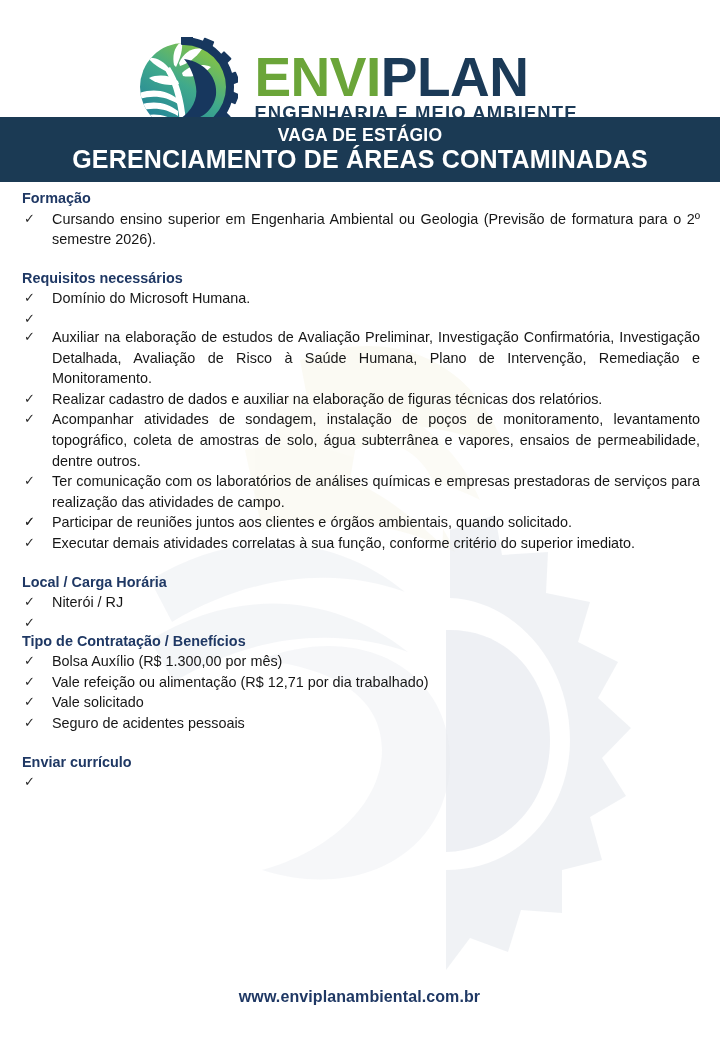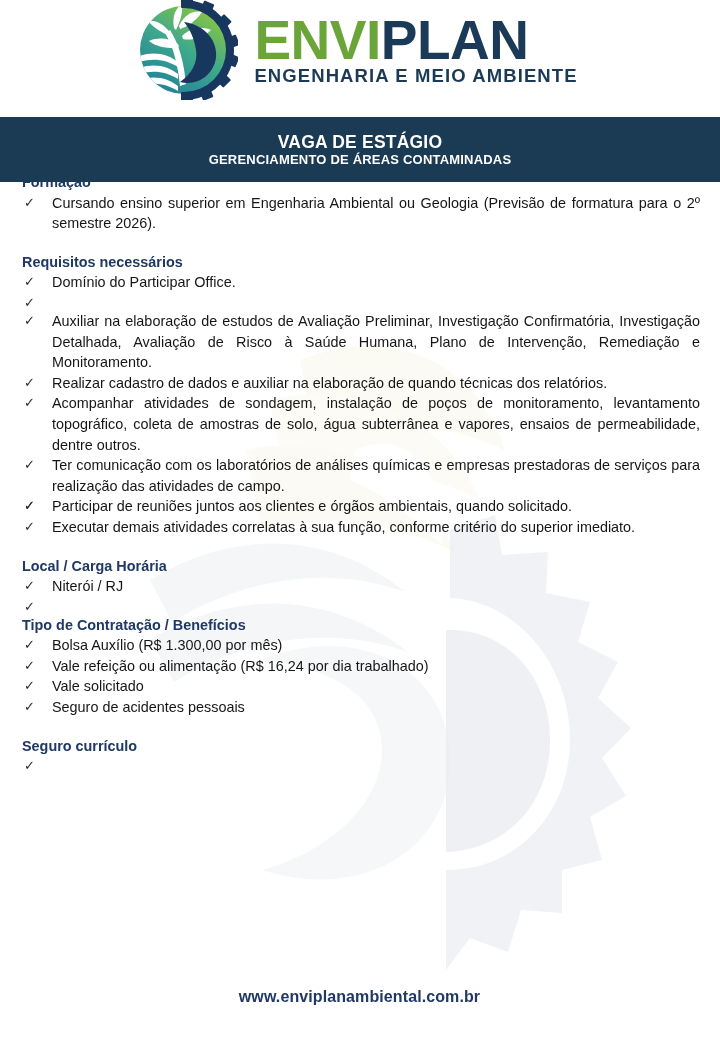--- a/index.html
+++ b/index.html
@@ -33,21 +33,21 @@
   .bg-art svg { display: block; }
 
   
   #header {
     position: absolute;
     left: 0; top: 0;
     width: 720px;
     height: 137px;
     z-index: 3;
     display: flex;
-    align-items: flex-start;
+    align-items: flex-end;
     justify-content: center;
   }
   .logo-wrap {
     display: flex;
     align-items: center;
     gap: 16px;
     transform: translateX(-4px);
   }
   .logo-mark { width: 104px; height: 100px; flex: none; }
   .logo-text { display: flex; flex-direction: column; line-height: 1; }
@@ -84,27 +84,27 @@
   }
   #banner .banner-line {
     color: #ffffff;
     font-weight: bold;
     letter-spacing: 0.2px;
     line-height: 1.17;
     text-align: center;
     white-space: nowrap;
   }
   #banner .l1 { font-size: 17.5px; }
-  #banner .l2 { font-size: 13px; }
+  #banner .l2 { font-size: 25px; }
 
   
   #body {
     position: absolute;
     left: 22px;
-    top: 172px;
+    top: 188px;
     width: 678px;
     z-index: 2;
     font-size: 14.4px;
     line-height: 20.6px;
   }
   .section { margin: 0 0 18px 0; }
   .section:last-child { margin-bottom: 0; }
   .sec-head {
     color: #1F3864;
     font-weight: bold;
@@ -271,53 +271,53 @@
   <div id="body">
       <div class="section">
         <div class="sec-head">Formação</div>
         <ul class="items">
           <li><span class="tick">✓</span><span>Cursando ensino superior em Engenharia Ambiental ou Geologia (Previsão de formatura para o 2º semestre 2026).</span></li>
         </ul>
       </div>
       <div class="section">
         <div class="sec-head">Requisitos necessários</div>
         <ul class="items">
-          <li class="nojust"><span class="tick">✓</span><span>Domínio do Participar Office.</span></li>
+          <li class="nojust"><span class="tick">✓</span><span>Domínio do Microsoft Humana.</span></li>
           <li class="nojust"><span class="tick">✓</span></li>
         </ul>
       </div>
       <div class="section">
         <ul class="items">
           <li><span class="tick">✓</span><span>Auxiliar na elaboração de estudos de Avaliação Preliminar, Investigação Confirmatória, Investigação Detalhada, Avaliação de Risco à Saúde Humana, Plano de Intervenção, Remediação e Monitoramento.</span></li>
-          <li class="nojust"><span class="tick">✓</span><span>Realizar cadastro de dados e auxiliar na elaboração de quando técnicas dos relatórios.</span></li>
+          <li class="nojust"><span class="tick">✓</span><span>Realizar cadastro de dados e auxiliar na elaboração de figuras técnicas dos relatórios.</span></li>
           <li><span class="tick">✓</span><span>Acompanhar atividades de sondagem, instalação de poços de monitoramento, levantamento topográfico, coleta de amostras de solo, água subterrânea e vapores, ensaios de permeabilidade, dentre outros.</span></li>
           <li><span class="tick">✓</span><span>Ter comunicação com os laboratórios de análises químicas e empresas prestadoras de serviços para realização das atividades de campo.</span></li>
           <li class="nojust"><span class="tick">✓</span></li>
           <li class="nojust"><span class="tick">✓</span><span>Participar de reuniões juntos aos clientes e órgãos ambientais, quando solicitado.</span></li>
           <li class="nojust"><span class="tick">✓</span><span>Executar demais atividades correlatas à sua função, conforme critério do superior imediato.</span></li>
         </ul>
       </div>
       <div class="section">
         <div class="sec-head">Local / Carga Horária</div>
         <ul class="items">
           <li class="nojust"><span class="tick">✓</span><span>Niterói / RJ</span></li>
           <li class="nojust"><span class="tick">✓</span></li>
         </ul>
       </div>
       <div class="section">
         <div class="sec-head">Tipo de Contratação / Benefícios</div>
         <ul class="items">
           <li class="nojust"><span class="tick">✓</span><span>Bolsa Auxílio (R$ 1.300,00 por mês)</span></li>
-          <li class="nojust"><span class="tick">✓</span><span>Vale refeição ou alimentação (R$ 16,24 por dia trabalhado)</span></li>
+          <li class="nojust"><span class="tick">✓</span><span>Vale refeição ou alimentação (R$ 12,71 por dia trabalhado)</span></li>
           <li class="nojust"><span class="tick">✓</span><span>Vale solicitado</span></li>
           <li class="nojust"><span class="tick">✓</span><span>Seguro de acidentes pessoais</span></li>
         </ul>
       </div>
       <div class="section">
-        <div class="sec-head">Seguro currículo</div>
+        <div class="sec-head">Enviar currículo</div>
         <ul class="items">
           <li class="nojust"><span class="tick">✓</span></li>
         </ul>
       </div>
     </div>
 
   <div id="footer">
     <span class="site">www.enviplanambiental.com.br</span>
   </div>
 

